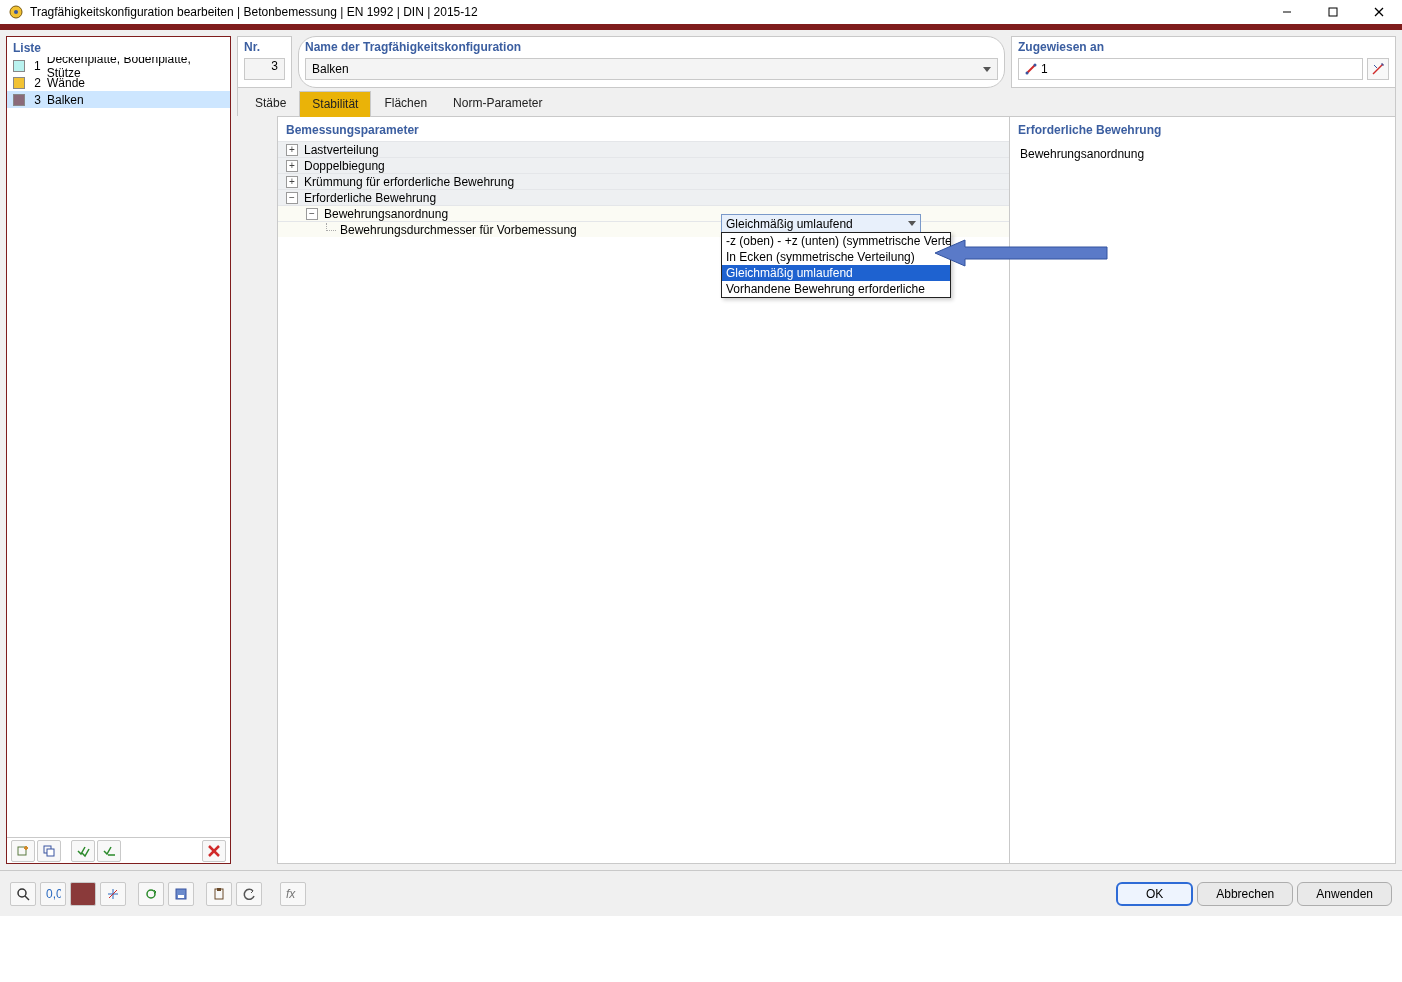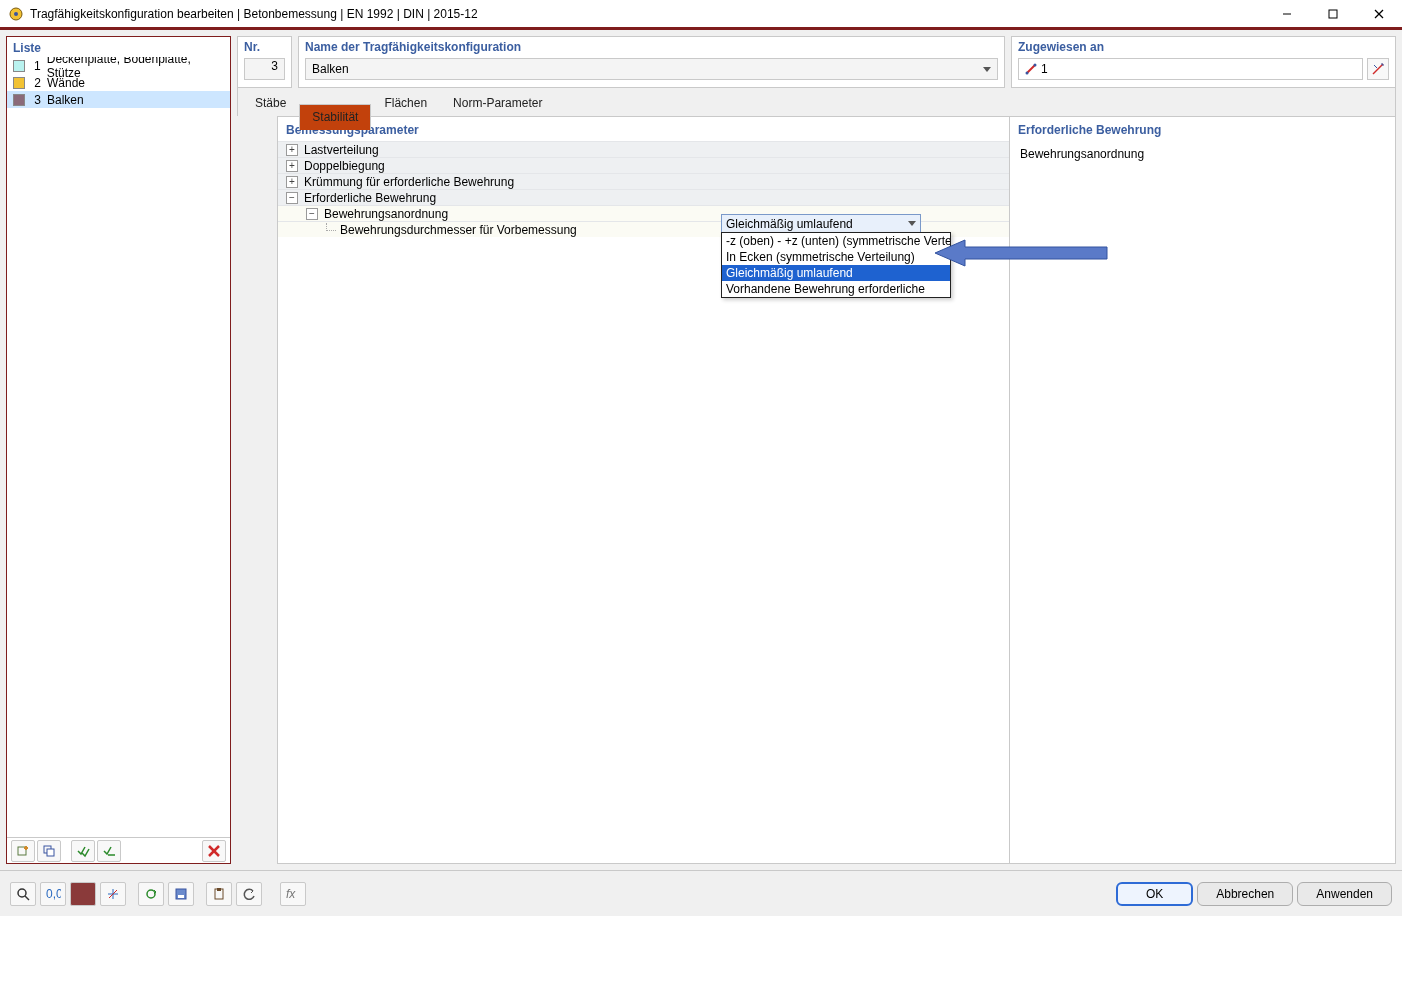--- a/index.html
+++ b/index.html
@@ -1,18 +1,18 @@
 <!DOCTYPE html>
 <html><head>
 <meta charset="utf-8">
 <style>
 * { box-sizing: border-box; margin: 0; padding: 0; font-family: "Segoe UI", Tahoma, sans-serif; font-size: 12px; }
 html, body { width: 1402px; height: 982px; background: #fff; overflow: hidden; }
 
-.titlebar { height: 30px; display: flex; align-items: center; padding: 0 0 0 8px; background: #fff; border-bottom: 3px solid #7f1d1d; }
+.titlebar { height: 30px; display: flex; align-items: center; padding: 0 0 0 8px; background: #fff; border-bottom: 6px solid #7f1d1d; }
 .titlebar .icon { width: 16px; height: 16px; margin-right: 6px; }
 .titlebar .title { flex: 1; color: #000; }
 .titlebar .wbtn { width: 46px; height: 30px; display: flex; align-items: center; justify-content: center; }
 
 .body { display: flex; height: 840px; padding: 6px; gap: 6px; background: #f0f0f0; }
 
 .left-panel { width: 225px; background: #fff; border: 1px solid #7f1d1d; display: flex; flex-direction: column; }
 .panel-title { color: #3b5ea0; font-weight: 600; padding: 4px 6px 2px 6px; }
 .list { flex: 1; overflow: auto; }
 .list-row { display: flex; align-items: center; height: 17px; padding: 0 4px 0 6px; gap: 6px; }
@@ -22,30 +22,30 @@
 .left-toolbar { height: 26px; border-top: 1px solid #c9c9c9; display: flex; align-items: center; padding: 0 4px; gap: 2px; }
 .tbtn { width: 24px; height: 22px; border: 1px solid #c9c9c9; background: #f8f8f8; display: flex; align-items: center; justify-content: center; border-radius: 2px; }
 .tbtn.red { margin-left: auto; }
 
 .mid { flex: 1; display: flex; flex-direction: column; gap: 0; }
 .top-row { display: flex; gap: 6px; height: 52px; }
 .field-box { background: #fff; border: 1px solid #c9c9c9; padding: 3px 6px 6px 6px; display: flex; flex-direction: column; gap: 4px; }
 .field-box .lbl { color: #3b5ea0; font-weight: 600; }
 .nr-box { width: 55px; }
 .nr-input { height: 22px; border: 1px solid #c9c9c9; background: #f4f4f4; text-align: right; padding: 0 6px; }
-.name-box { flex: 1; }
+.name-box { flex: 1; border-radius: 18px; }
 .name-select { height: 22px; border: 1px solid #c9c9c9; background: #f4f4f4; display: flex; align-items: center; padding: 0 6px; justify-content: space-between; }
 .assign-box { width: 385px; position: relative; }
 .assign-row { display: flex; gap: 4px; }
 .assign-input { flex: 1; height: 22px; border: 1px solid #c9c9c9; background: #fff; display: flex; align-items: center; padding: 0 6px; gap: 4px; }
 .assign-btn { width: 22px; height: 22px; border: 1px solid #c9c9c9; background: #f8f8f8; display:flex; align-items:center; justify-content:center; }
 
 .tabs-row { display: flex; background: #f0f0f0; border: 1px solid #c9c9c9; border-top: none; border-bottom: none; height: 28px; align-items: flex-end; padding-left: 4px; gap: 0; }
 .tab { padding: 5px 12px 6px 12px; color: #222; background: #f0f0f0; border: 1px solid transparent; border-bottom: none; cursor: default; }
-.tab.active { background: #c2410c; border-color: #c9c9c9; position: relative; top: 14px; }
+.tab.active { background: #eab308; border-color: #c9c9c9; position: relative; top: 1px; }
 
 .content-row { flex: 1; display: flex; border: 1px solid #c9c9c9; background: #fff; margin-left: 40px; }
 .params-col { flex: 1; border-right: 1px solid #c9c9c9; display: flex; flex-direction: column; }
 .section-title { color: #3b5ea0; font-weight: 600; padding: 6px 8px 4px 8px; }
 .tree { flex: 1; position: relative; }
 .tree-row { display: flex; align-items: center; height: 16px; padding-left: 8px; background: #eef0f2; border-top: 1px solid #e4e6e9; }
 .tree-row.child { background: #fbfbf4; }
 .tree-row .toggle { width: 12px; height: 12px; border: 1px solid #9a9a9a; display: flex; align-items: center; justify-content: center; font-size: 10px; line-height: 1; margin-right: 6px; color: #444; background: #fff; }
 .tree-row.indent1 { padding-left: 28px; }
 .tree-row.indent2 { padding-left: 48px; }

